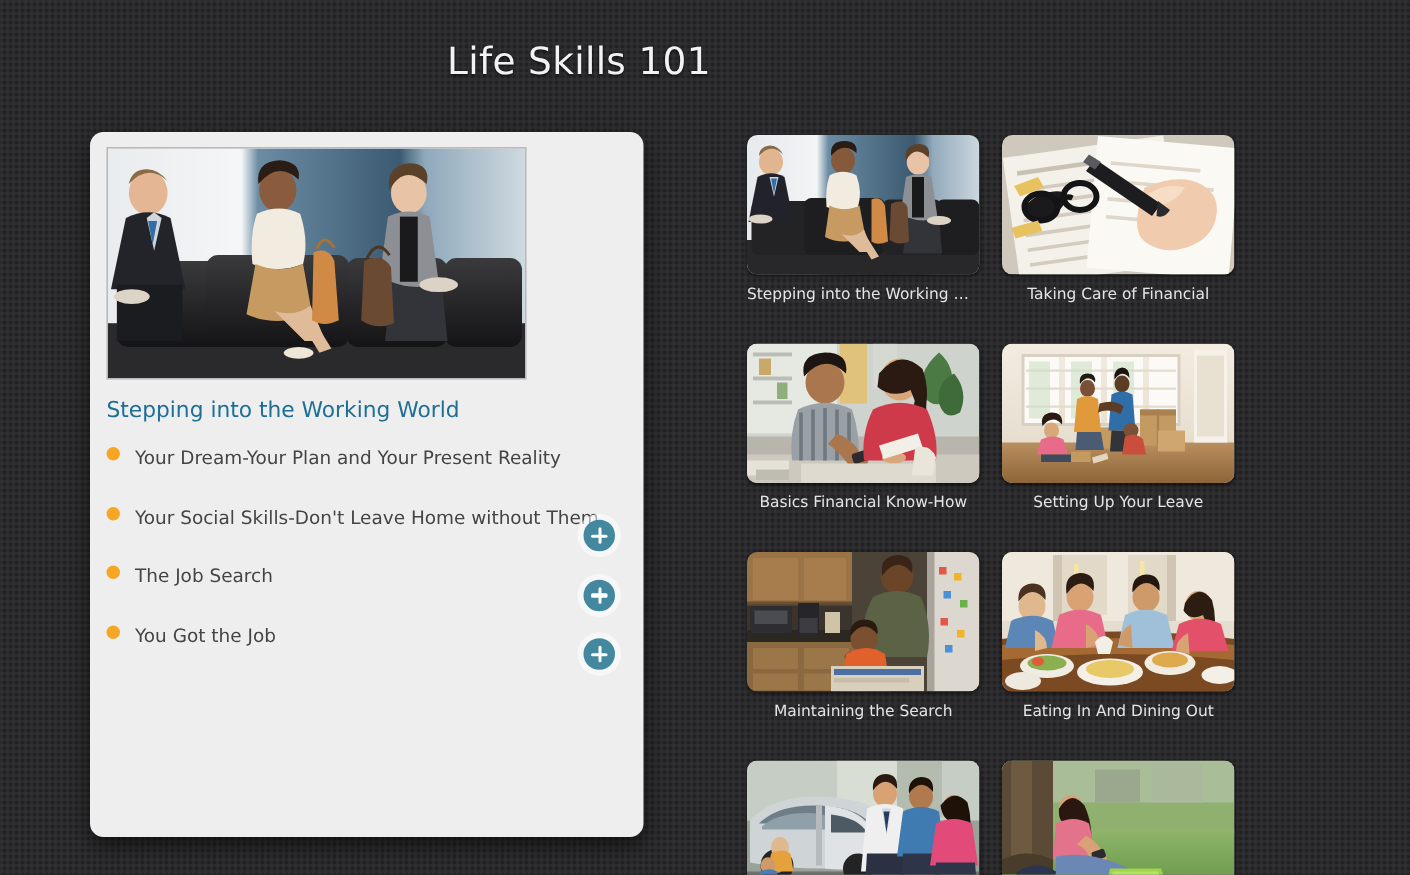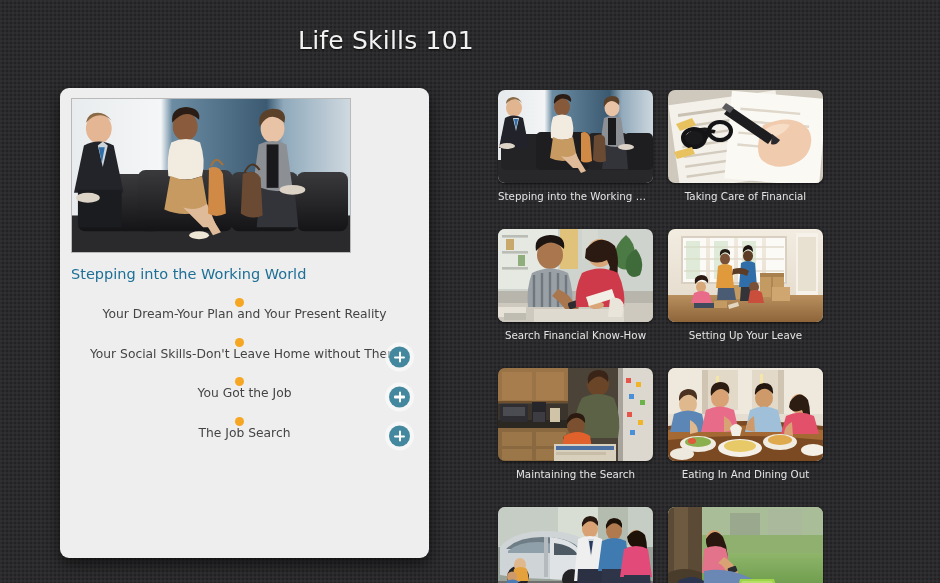--- a/index.html
+++ b/index.html
@@ -68,22 +68,21 @@
     left: 11px;
     top: 210px;
     width: 347px;
     list-style: none;
   }
 
   .topic-item {
     position: relative;
     height: 39.5px;
     display: flex;
-    align-items: center;
-    flex-direction: column;
+    align-items: flex-start;
   }
 
   .topic-bullet {
     width: 9px;
     height: 9px;
     border-radius: 50%;
     background: #f5a623;
     flex: 0 0 auto;
     margin-right: 10px;
   }
@@ -217,26 +216,26 @@
       <span class="topic-bullet"></span>
       <span class="topic-label">Your Dream-Your Plan and Your Present Reality</span>
     </li>
     <li class="topic-item">
       <span class="topic-bullet"></span>
       <span class="topic-label">Your Social Skills-Don't Leave Home without Them</span>
       <button class="plus-btn" aria-label="expand"></button>
     </li>
     <li class="topic-item">
       <span class="topic-bullet"></span>
-      <span class="topic-label">You Got the Job</span>
+      <span class="topic-label">The Job Search</span>
       <button class="plus-btn" aria-label="expand"></button>
     </li>
     <li class="topic-item">
       <span class="topic-bullet"></span>
-      <span class="topic-label">The Job Search</span>
+      <span class="topic-label">You Got the Job</span>
       <button class="plus-btn" aria-label="expand"></button>
     </li>
   </ul>
 </div>
 
 <div class="thumb-grid">
 
   <div class="thumb-cell">
     <div class="thumb-photo">
       <svg viewBox="0 0 155 93" preserveAspectRatio="none" style="width:100%;height:100%;display:block">
@@ -347,21 +346,21 @@
         <path d="M84 44 q18 -9 36 0 q8 18 6 34 h-48 q-2 -18 6 -34z" fill="#cf3a4a"></path>
         <path d="M92 58 q12 8 14 18 l-10 4 q-6 -12 -12 -16z" fill="#cf3a4a"></path>
         <ellipse cx="98" cy="76" rx="8" ry="4" fill="#d8a678"></ellipse>
         <path d="M88 68 l26 -8 l3 9 l-26 8z" fill="#f2efe6"></path>
         <rect x="36" y="80" width="90" height="13" fill="#dedacf"></rect>
         <path d="M112 70 q10 -4 14 6 l-2 12 h-14z" fill="#e9e5da"></path>
         <rect x="0" y="78" width="28" height="10" fill="#e6e2d8"></rect>
         <rect x="6" y="84" width="22" height="7" fill="#bfbcb2"></rect>
       </svg>
     </div>
-    <div class="thumb-caption">Search Financial Know-How</div>
+    <div class="thumb-caption">Basics Financial Know-How</div>
   </div>
 
   <div class="thumb-cell">
     <div class="thumb-photo">
       <svg viewBox="0 0 155 93" preserveAspectRatio="none" style="width:100%;height:100%;display:block">
         <defs>
           <linearGradient id="mv" x1="0" y1="0" x2="0" y2="1">
             <stop offset="0" stop-color="#f2ece1"></stop>
               <stop offset="1" stop-color="#e2d8c8"></stop>
           </linearGradient>

